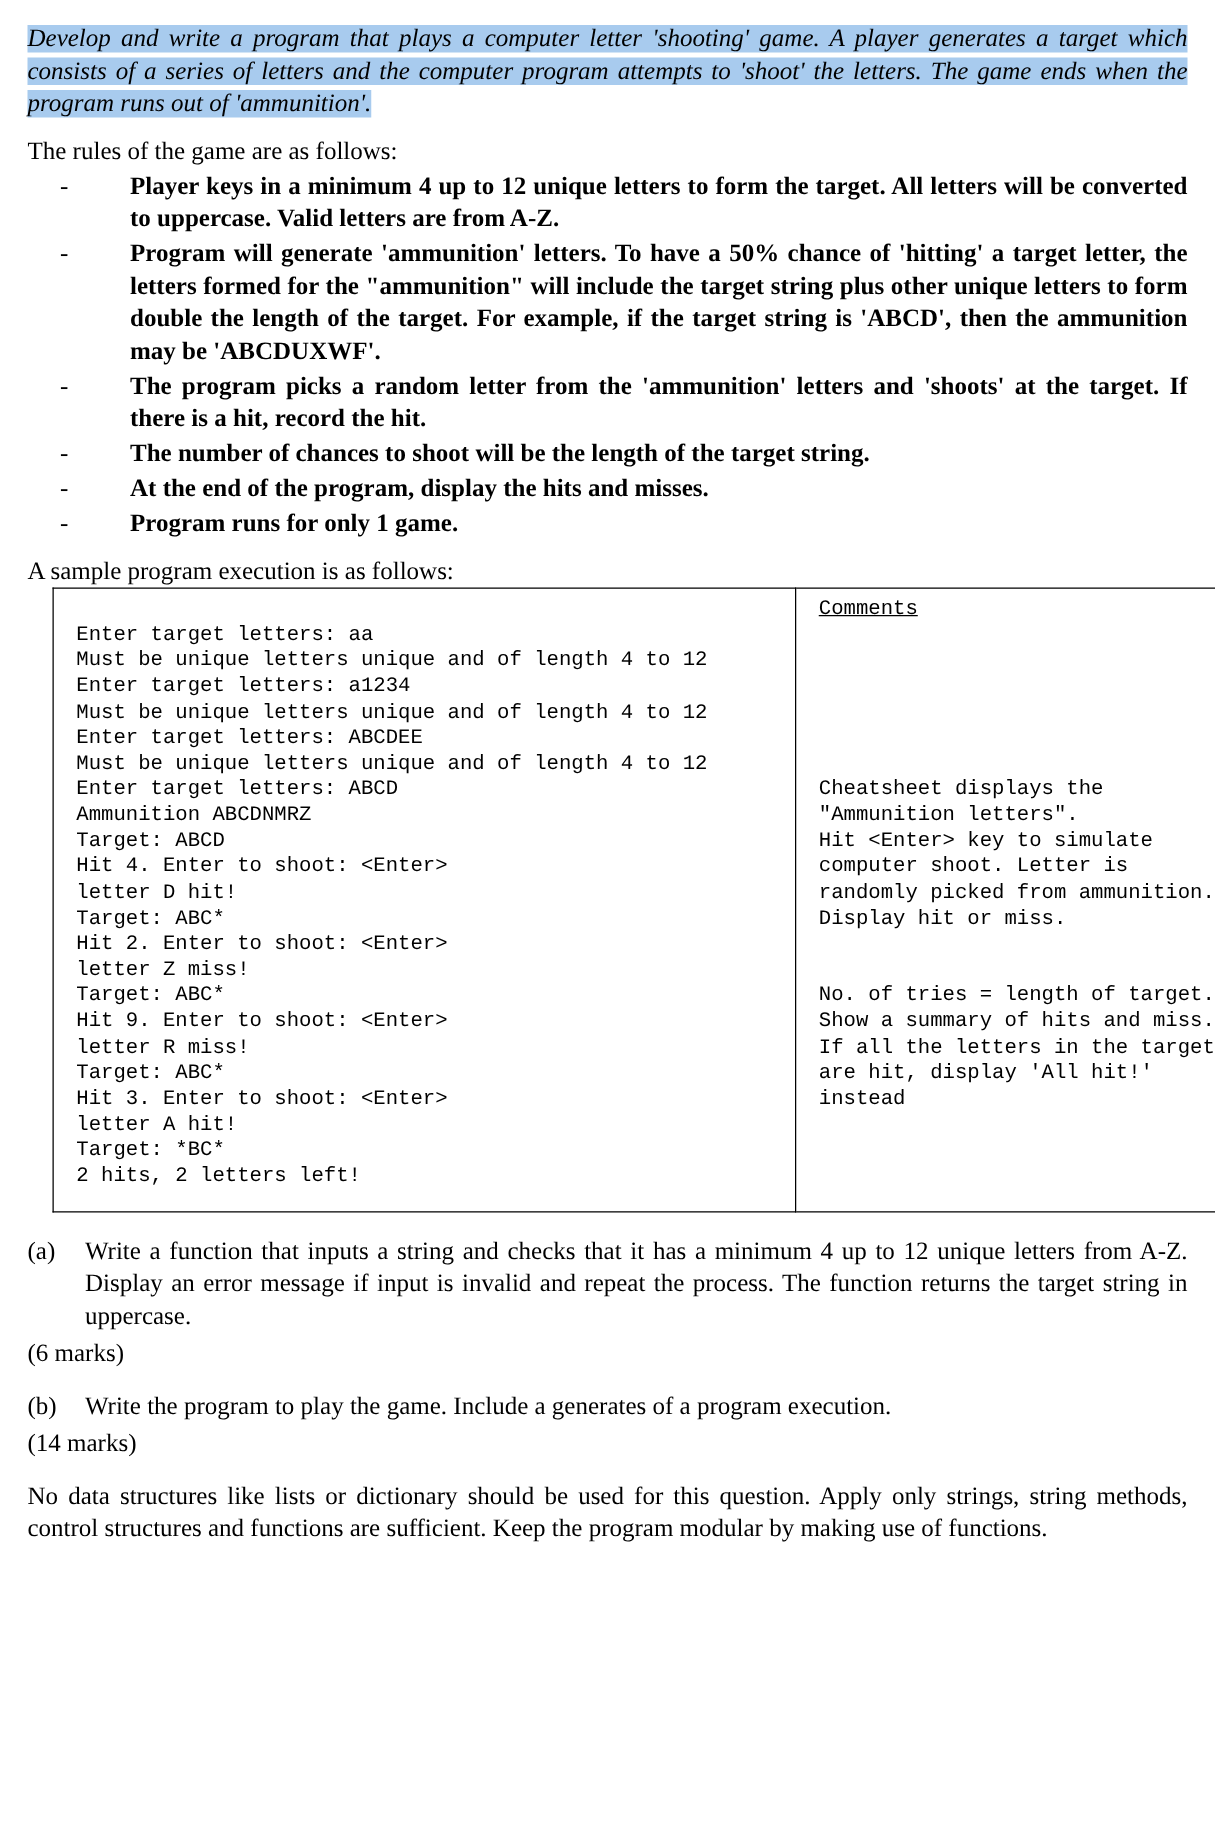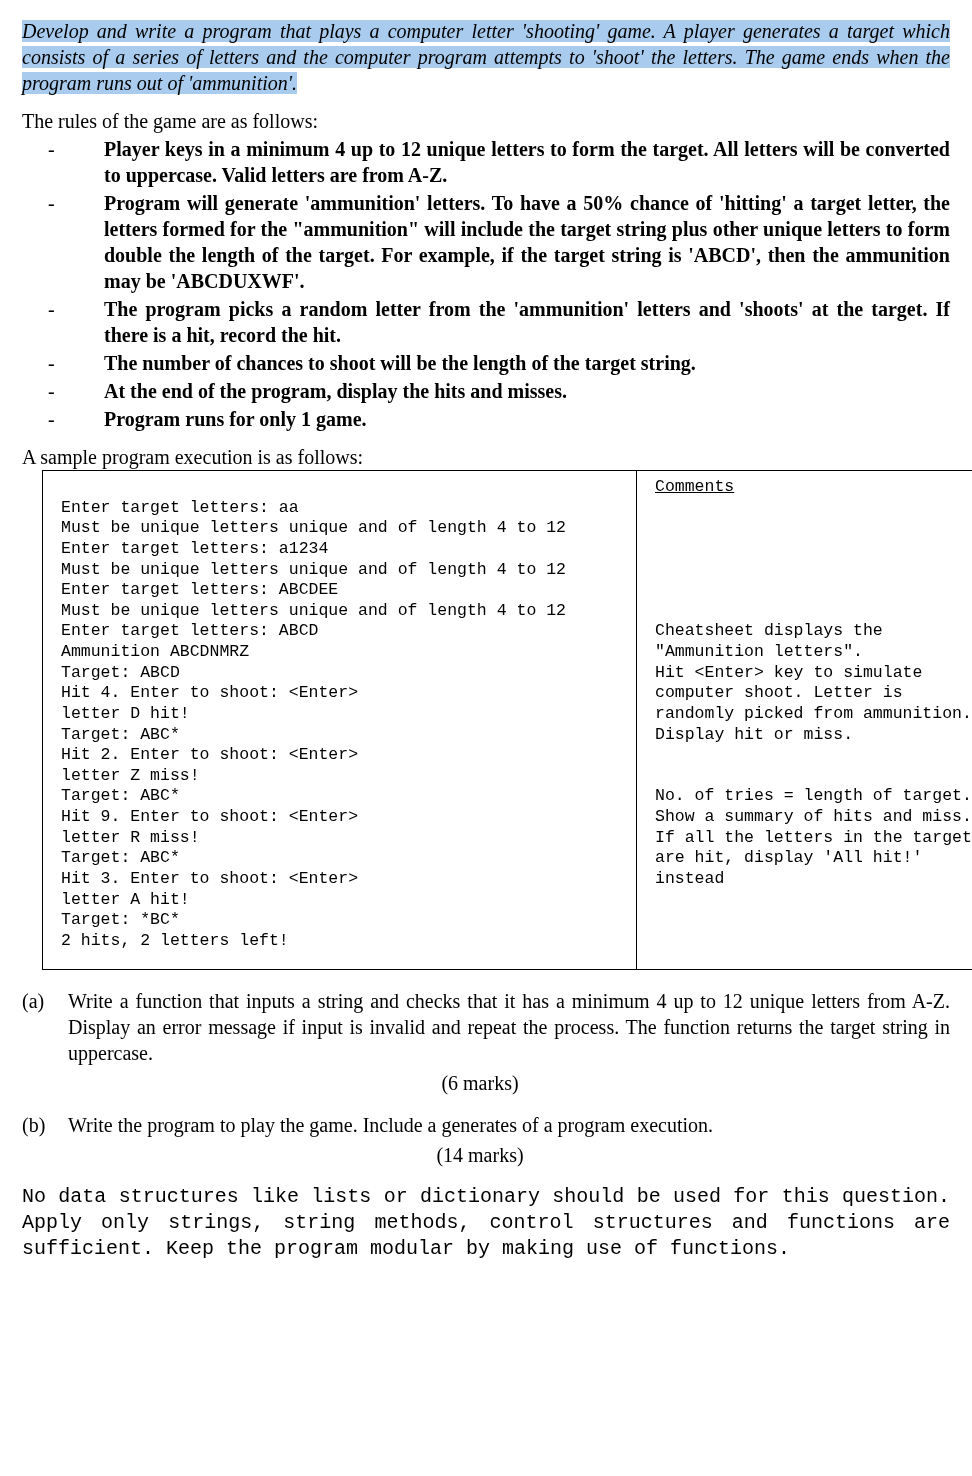--- a/index.html
+++ b/index.html
@@ -74,27 +74,26 @@
   }
   .qrow .qlabel {
     width: 46px;
     flex-shrink: 0;
   }
   .qrow .qtext {
     flex: 1;
     text-align: justify;
   }
   .marks {
-    text-align: center;
+    text-align: left;
     margin: 0 12px 16px 0;
   }
   .final {
     text-align: justify;
     margin-top: 6px;
-    font-family: Liberation Mono, monospace;
   }
 </style>
 </head>
 <body>
 
 <p class="just"><span class="highlight">Develop and write a program that plays a computer letter 'shooting' game. A player generates a target which consists of a series of letters and the computer program attempts to 'shoot' the letters. The game ends when the program runs out of 'ammunition'.</span></p>
 
 <p class="rules-intro">The rules of the game are as follows:</p>
 <ul class="rules">
   <li>

